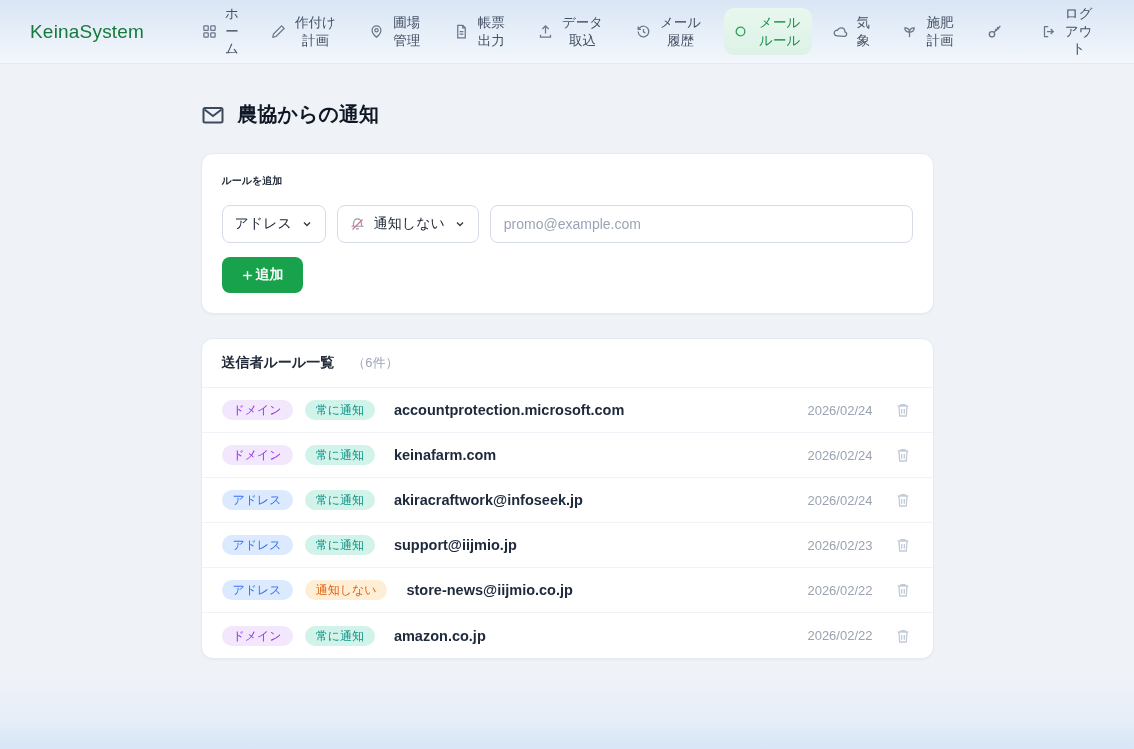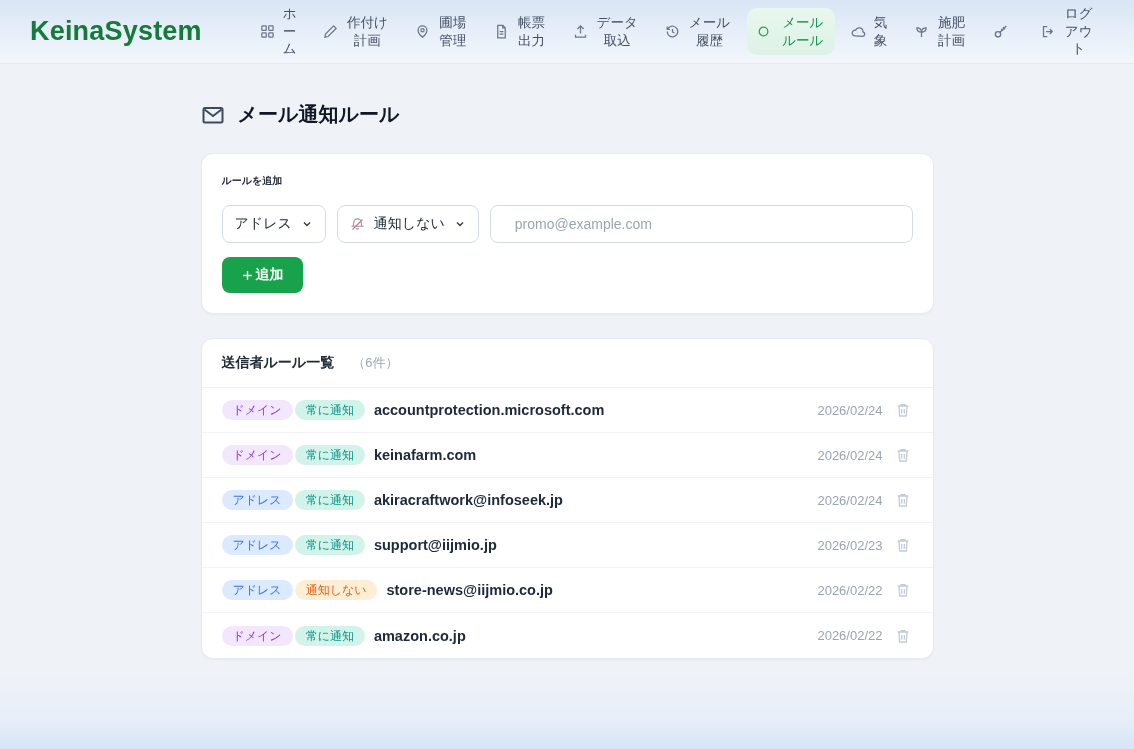--- a/index.html
+++ b/index.html
@@ -13,21 +13,21 @@
 
   
   .topnav {
     height:64px;
     background:linear-gradient(180deg,#d9e5f5 0%,#e9f0f9 60%,#f3f7fc 100%);
     border-bottom:1px solid #e2eaf5;
     display:flex; align-items:center;
     padding:0 30px;
   }
   .brand {
-    font-size:27px; font-weight:700; color:#157a3c;
+    font-size:19px; font-weight:400; color:#157a3c;
     letter-spacing:.2px; cursor:pointer; flex:0 0 auto;
   }
   .navitems {
     flex:1; display:flex; align-items:center;
     justify-content:space-between; margin-left:48px;
   }
   .navitem {
     display:flex; align-items:center; gap:7px;
     color:#445063; font-size:13.5px; line-height:1.3;
     cursor:pointer; padding:6px 10px; border-radius:10px;
@@ -75,42 +75,42 @@
     display:flex; align-items:center; gap:9px;
     border:1px solid #d6dce6; border-radius:8px;
     background:#fff; padding:9px 12px;
     font-size:14px; color:#1b2433; cursor:pointer;
     flex:0 0 auto;
   }
   .select .chev { color:#323c4d; }
 
   .text-input {
     flex:1; border:1px solid #d6dce6; border-radius:8px;
-    padding:9px 24px; font-size:14px; color:#1b2433;
+    padding:9px 13px; font-size:14px; color:#1b2433;
     font-family:inherit; background:#fff; outline:none;
   }
   .text-input::placeholder { color:#9aa5b4; }
 
   .add-btn {
     flex:0 0 auto; display:flex; align-items:center; gap:2px;
     background:#17a24b; color:#fff; border:none; border-radius:8px;
     padding:9px 19px; font-size:14px; font-weight:700;
     font-family:inherit; cursor:pointer;
   }
 
   
   .list-head {
     display:flex; align-items:baseline; gap:18px;
     padding:15px 20px; border-bottom:1px solid #edf0f5;
   }
   .list-title { font-size:14px; font-weight:700; color:#232c3a; }
   .list-count { font-size:13px; color:#9ca6b4; }
 
   .rule-row {
-    display:flex; align-items:center; gap:2px;
+    display:flex; align-items:center; gap:12px;
     padding:0 20px; height:45px;
     border-bottom:1px solid #f1f3f8;
   }
   .rule-row:last-child { border-bottom:none; }
 
   .badge {
     font-size:12px; padding:4px 11px; border-radius:999px;
     flex:0 0 auto; line-height:1;
   }
   .b-purple { background:#f2e7fc; color:#9333ea; }
@@ -246,21 +246,21 @@
 
 <main class="content">
 
   <h1 class="page-title">
     <span class="ticon">
       <svg width="24" height="24" viewBox="0 0 24 24" fill="none" stroke="currentColor" stroke-width="2">
           <rect x="2.5" y="5" width="19" height="14.5" rx="1.5"></rect>
           <path d="M3.5 6.5L12 13l8.5-6.5"></path>
         </svg>
     </span>
-    <span>メール通知ルール</span>
+    <span>農協からの通知</span>
   </h1>
 
   <section class="card add-rule">
     <h2 class="card-title">ルールを追加</h2>
 
     <div class="form-row">
       <div class="select">
         <span>アドレス</span>
         <span class="chev">
           <svg width="12" height="12" viewBox="0 0 24 24" fill="none" stroke="currentColor" stroke-width="2.8">

